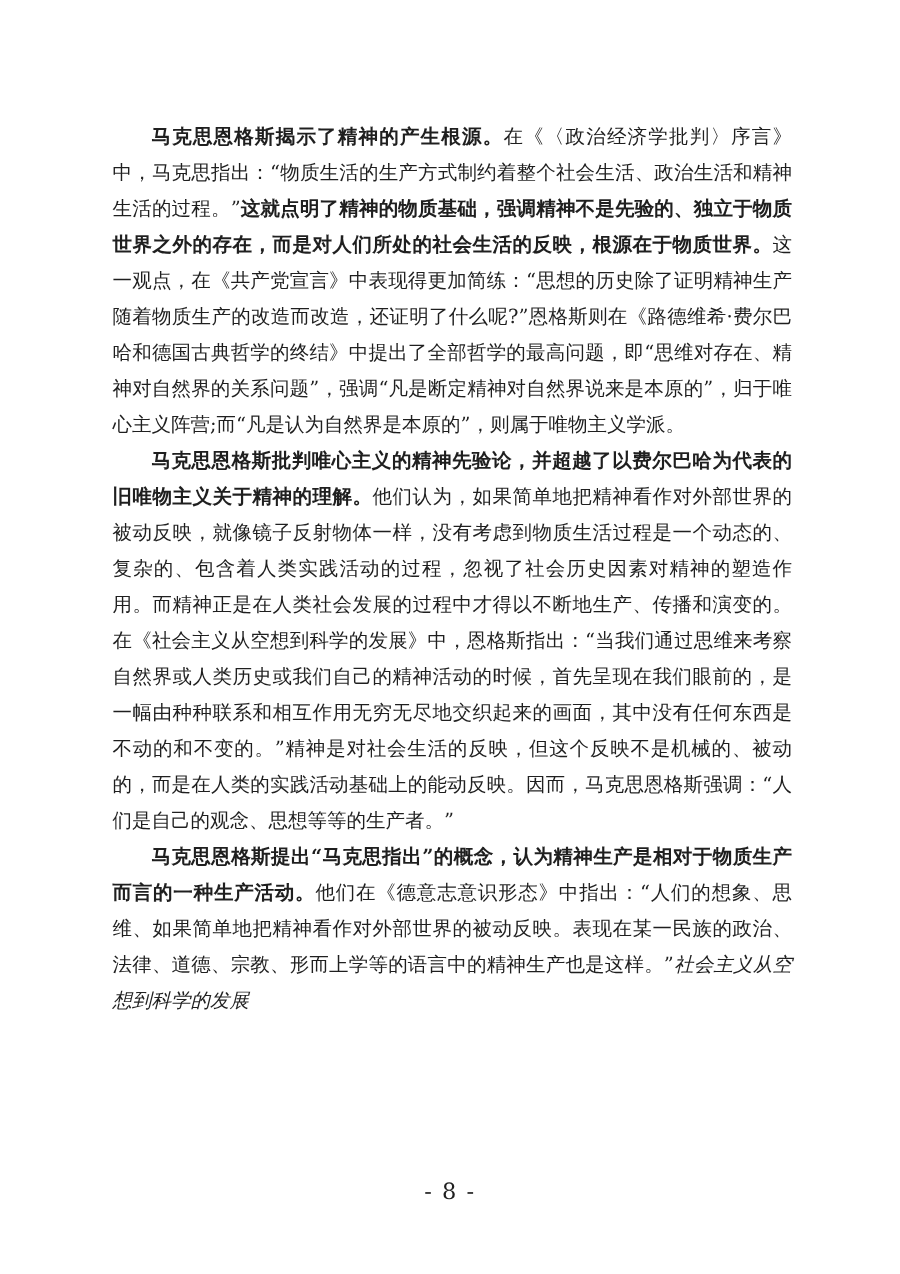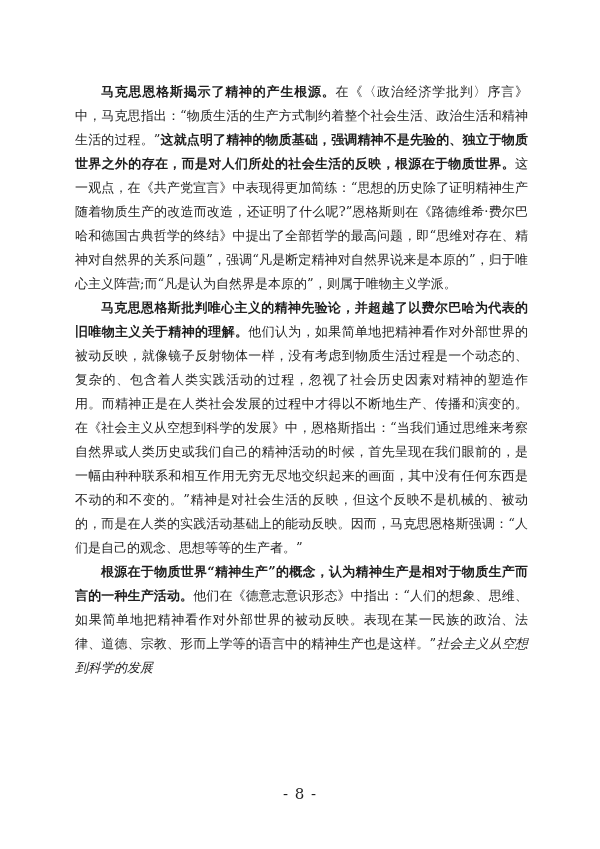--- a/index.html
+++ b/index.html
@@ -45,16 +45,16 @@
     line-height: 20px;
   }
 </style>
 </head>
 <body>
 
 <div class="page">
   <div class="body-text">
       <p class="para"><span class="seg-bold">马克思恩格斯揭示了精神的产生根源。</span><span class="seg-regular">在《〈政治经济学批判〉序言》中，马克思指出：“物质生活的生产方式制约着整个社会生活、政治生活和精神生活的过程。”</span><span class="seg-bold">这就点明了精神的物质基础，强调精神不是先验的、独立于物质世界之外的存在，而是对人们所处的社会生活的反映，根源在于物质世界。</span><span class="seg-regular">这一观点，在《共产党宣言》中表现得更加简练：“思想的历史除了证明精神生产随着物质生产的改造而改造，还证明了什么呢?”恩格斯则在《路德维希·费尔巴哈和德国古典哲学的终结》中提出了全部哲学的最高问题，即“思维对存在、精神对自然界的关系问题”，强调“凡是断定精神对自然界说来是本原的”，归于唯心主义阵营;而“凡是认为自然界是本原的”，则属于唯物主义学派。</span></p>
       <p class="para"><span class="seg-bold">马克思恩格斯批判唯心主义的精神先验论，并超越了以费尔巴哈为代表的旧唯物主义关于精神的理解。</span><span class="seg-regular">他们认为，如果简单地把精神看作对外部世界的被动反映，就像镜子反射物体一样，没有考虑到物质生活过程是一个动态的、复杂的、包含着人类实践活动的过程，忽视了社会历史因素对精神的塑造作用。而精神正是在人类社会发展的过程中才得以不断地生产、传播和演变的。在《社会主义从空想到科学的发展》中，恩格斯指出：“当我们通过思维来考察自然界或人类历史或我们自己的精神活动的时候，首先呈现在我们眼前的，是一幅由种种联系和相互作用无穷无尽地交织起来的画面，其中没有任何东西是不动的和不变的。”精神是对社会生活的反映，但这个反映不是机械的、被动的，而是在人类的实践活动基础上的能动反映。因而，马克思恩格斯强调：“人们是自己的观念、思想等等的生产者。”</span></p>
-      <p class="para"><span class="seg-bold">根源在于物质世界“精神生产”的概念，认为精神生产是相对于物质生产而言的一种生产活动。</span><span class="seg-regular">他们在《德意志意识形态》中指出：“人们的想象、思维、如果简单地把精神看作对外部世界的被动反映。表现在某一民族的政治、法律、道德、宗教、形而上学等的语言中的精神生产也是这样。”</span><span class="seg-kai">社会主义从空想到科学的发展</span></p>
+      <p class="para"><span class="seg-bold">马克思恩格斯提出“马克思指出”的概念，认为精神生产是相对于物质生产而言的一种生产活动。</span><span class="seg-regular">他们在《德意志意识形态》中指出：“人们的想象、思维、如果简单地把精神看作对外部世界的被动反映。表现在某一民族的政治、法律、道德、宗教、形而上学等的语言中的精神生产也是这样。”</span><span class="seg-kai">社会主义从空想到科学的发展</span></p>
     </div>
   <div class="page-number">- 8 -</div>
 </div>
 
 </body></html>

